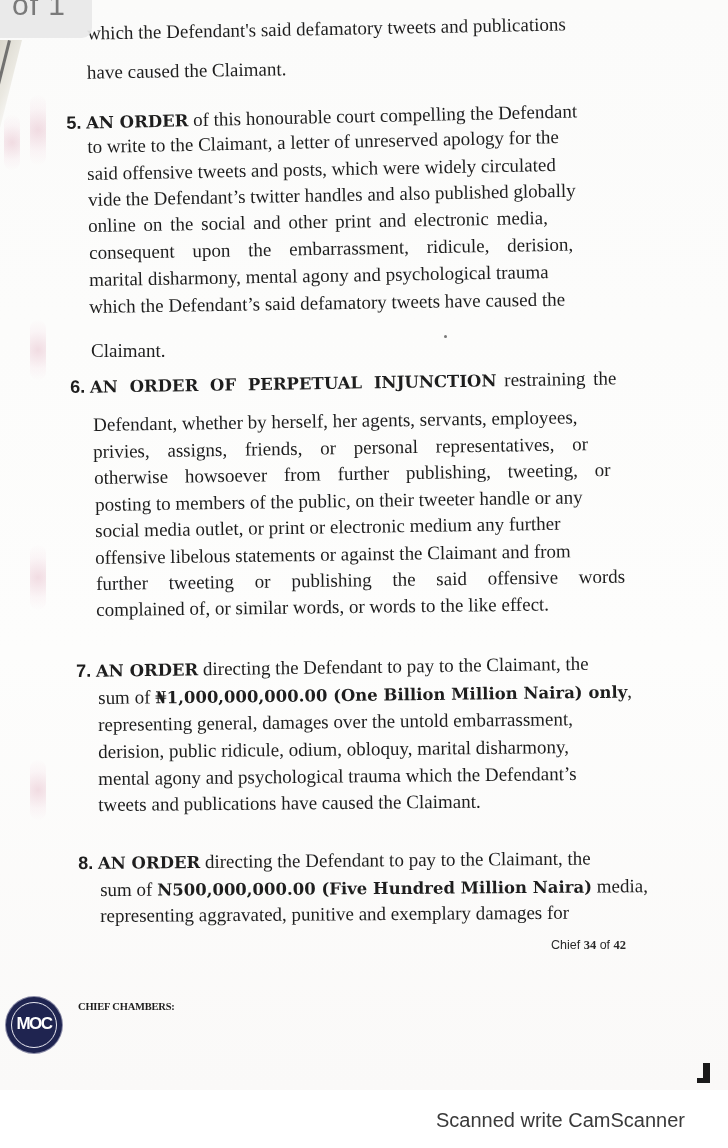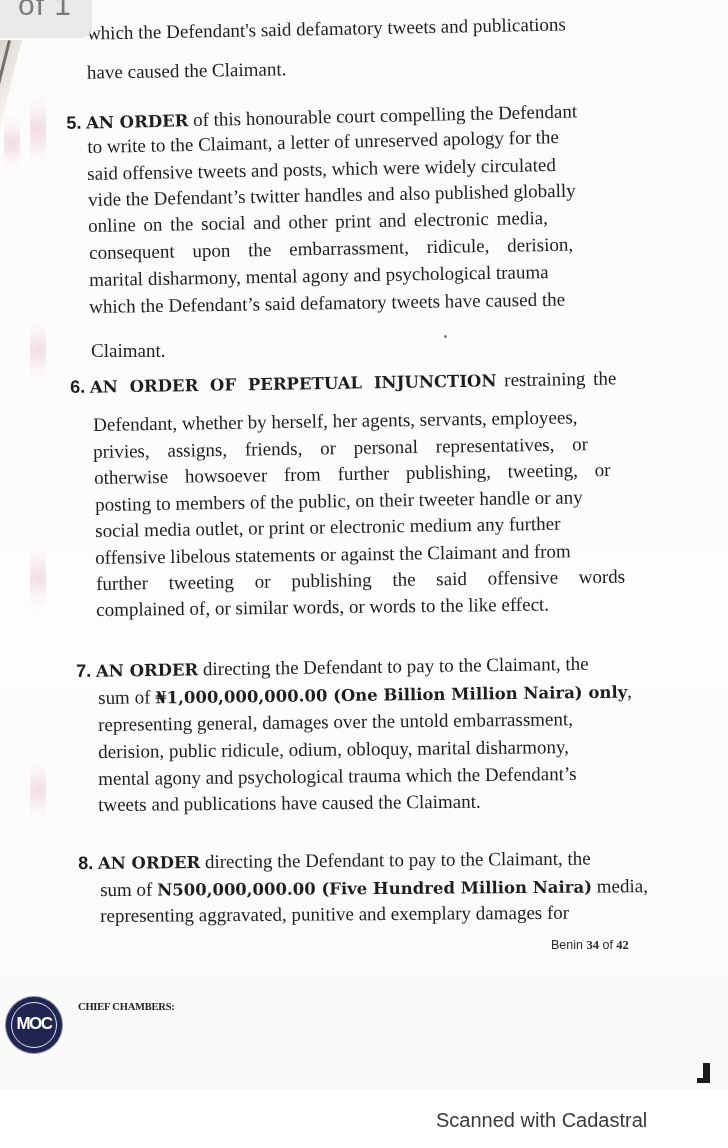--- a/index.html
+++ b/index.html
@@ -56,21 +56,21 @@
       left: 0;
       top: 0;
       width: 92px;
       height: 38px;
       background: rgba(232,232,232,0.92);
       border-bottom-right-radius: 10px;
       font-family: "Liberation Sans", sans-serif;
       font-size: 30px;
       color: #7a7a7a;
       line-height: 10px;
-      padding-left: 18px;
+      padding-left: 12px;
       box-sizing: border-box;
       overflow: hidden;
       letter-spacing: 1px;
     }
     .text-block {
       position: absolute;
       left: 0;
       width: 728px;
       font-size: 19px;
       line-height: 26.5px;
@@ -268,31 +268,31 @@
       <span class="num">8.</span>
       <b class="slab">AN ORDER</b><span> directing the Defendant to pay to the Claimant, the</span>
     </span>
     <span class="line" style="left:100px;top:877px;transform:rotate(-0.4deg);transform-origin:left top;">
       <span>sum of </span><b class="slab">N500,000,000.00 (Five Hundred Million Naira)</b><span> media,</span>
     </span>
     <span class="line" style="left:100px;top:903px;transform:rotate(-0.4deg);transform-origin:left top;">representing aggravated, punitive and exemplary damages for</span>
   </div>
 
   <div class="page-number">
-    <span>Benin </span><b>34</b><span> of </span><b>42</b>
+    <span>Chief </span><b>34</b><span> of </span><b>42</b>
   </div>
 
   <div class="footer">
     <div class="logo">
       <div class="logo-ring"></div>
       <div class="logo-text">MOC</div>
     </div>
     <div class="footer-line" style="top:35px;"><b>CHIEF CHAMBERS:</b></div>
   </div>
 
   <div class="corner-mark"></div>
 </div>
 
 <div class="page-badge">of 1</div>
 
 <div class="scan-footer">
-  <div class="scan-label">Scanned with Cadastral</div>
+  <div class="scan-label">Scanned write CamScanner</div>
 </div>
 
 </body></html>

